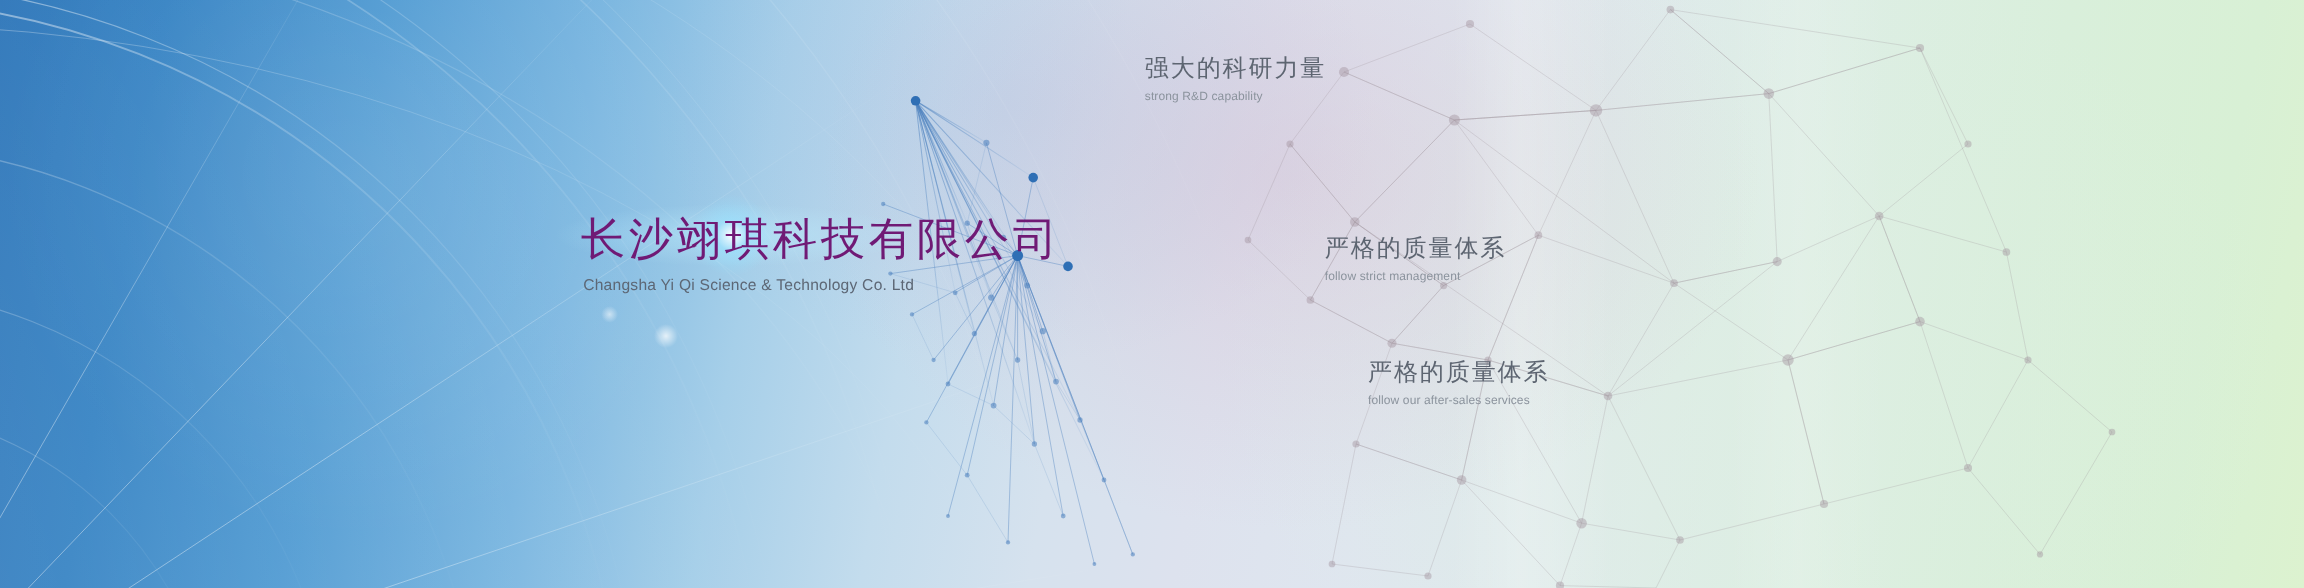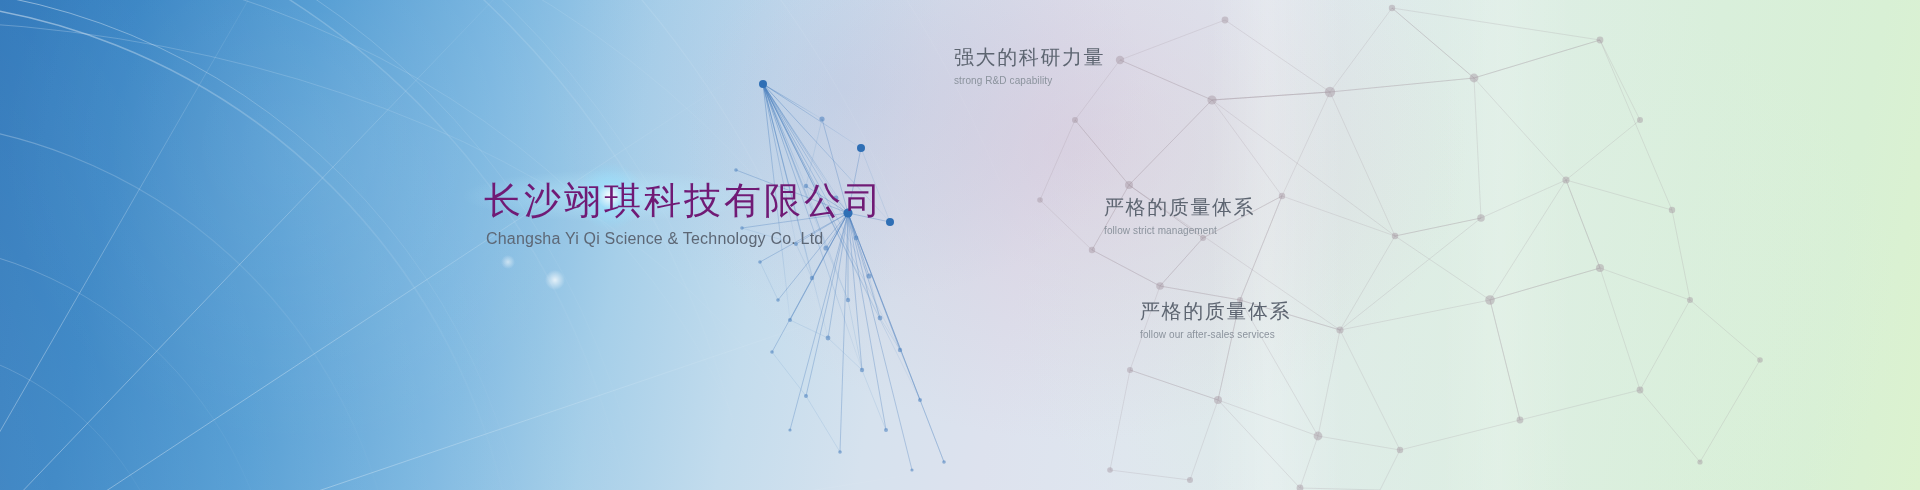--- a/index.html
+++ b/index.html
@@ -76,21 +76,21 @@
     font-family:"Liberation Serif", serif;
     font-size:37px;
     font-weight:400;
     letter-spacing:3px;
     color:#701a75;
     line-height:1.25;
     white-space:nowrap;
   }
   #company-title-en{
     margin:6px 0 0 2px;
-    font-size:16px;
+    font-size:13px;
     font-weight:400;
     letter-spacing:.2px;
     color:#5d6775;
     white-space:nowrap;
   }
 
   .feature{
     position:absolute;
     white-space:nowrap;
   }

